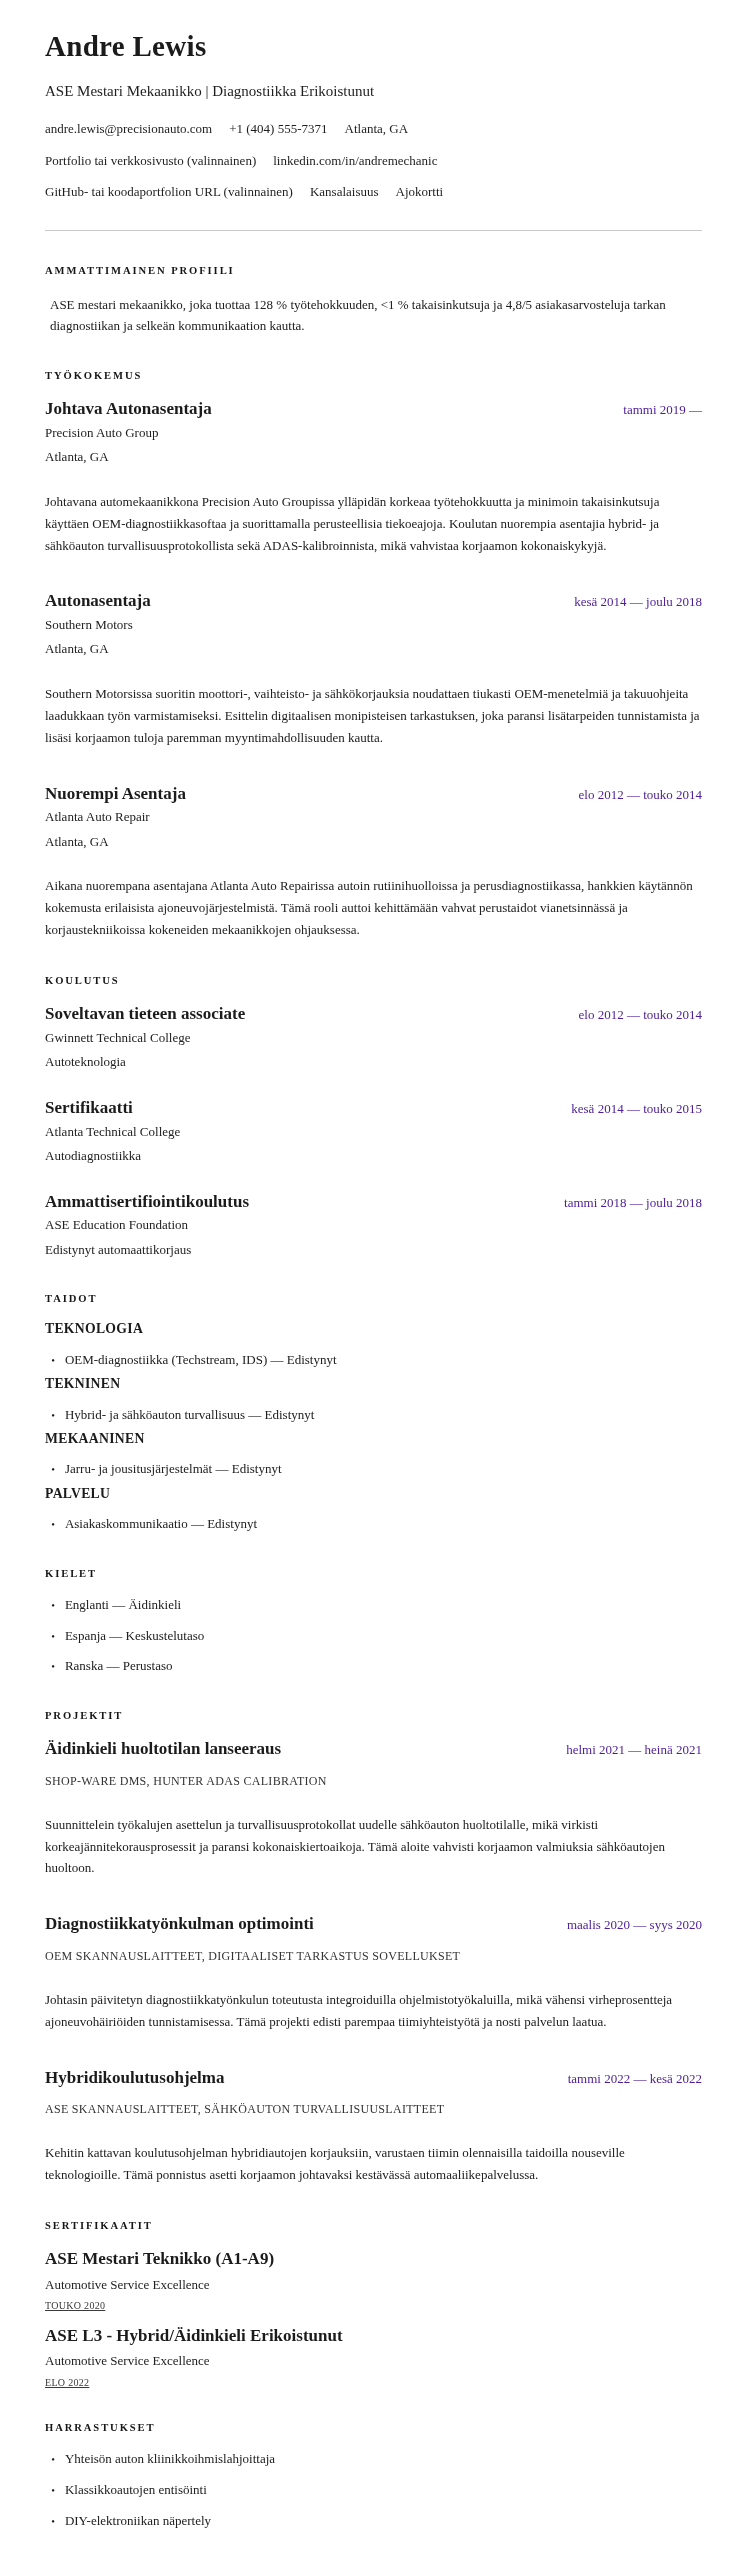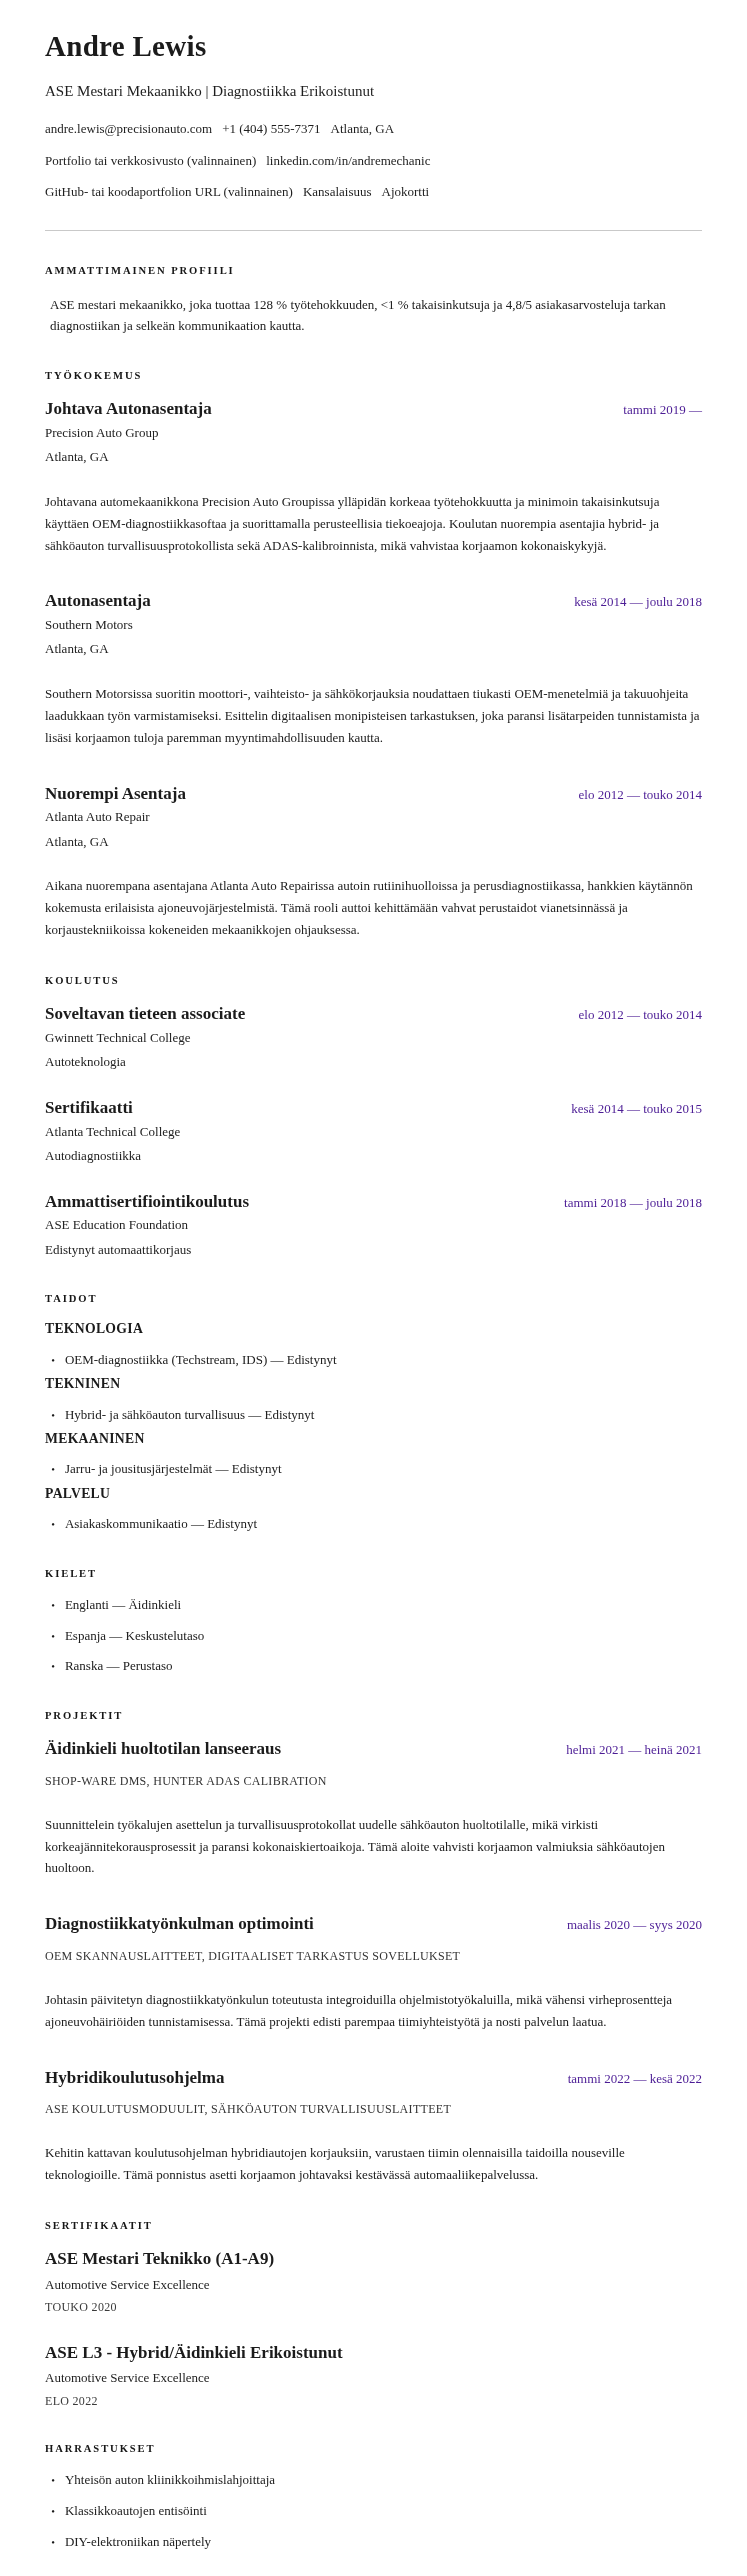--- a/index.html
+++ b/index.html
@@ -30,21 +30,21 @@
   .subtitle {
     font-size: 15px;
     margin-top: 18.7px;
     line-height: 1.3;
     color: #1e1e1e;
   }
   .contact-block { margin-top: 18.7px; }
   .contact-row {
     display: flex;
     flex-wrap: wrap;
-    gap: 10px;
+    gap: 17px;
     font-size: 13px;
     line-height: 1.3;
     color: #1e1e1e;
     margin-bottom: 15px;
   }
   .divider {
     border: none;
     border-top: 0.6px solid #c9c9c9;
     margin: 29px 0 0 0;
   }
@@ -124,32 +124,33 @@
     font-size: 10.6px;
     line-height: 1;
     color: #1b1b1b;
   }
   .proj-tools {
     font-size: 12px;
     margin-top: 13.7px;
     letter-spacing: 0.3px;
     color: #333333;
   }
-  .cert-entry { margin-bottom: 27px; }
+  .cert-entry { margin-bottom: 14px; }
   .cert-entry:last-child { margin-bottom: 0; }
   .cert-issuer {
     font-size: 13px;
     margin-top: 6.2px;
     color: #222222;
   }
   .cert-date {
-    font-size: 12px;
+    font-size: 10px;
     margin-top: 7.5px;
     letter-spacing: 0.3px;
     color: #3a3a3a;
+    text-decoration: underline;
   }
 </style>
 </head>
 <body>
 
 <div class="page">
 
   <header>
     <h1 class="name">Andre Lewis</h1>
     <div class="subtitle">ASE Mestari Mekaanikko | Diagnostiikka Erikoistunut</div>
@@ -315,21 +316,21 @@
       </div>
       <div class="proj-tools">OEM SKANNAUSLAITTEET, DIGITAALISET TARKASTUS SOVELLUKSET</div>
       <p class="entry-desc">Johtasin päivitetyn diagnostiikkatyönkulun toteutusta integroiduilla ohjelmistotyökaluilla, mikä vähensi virheprosentteja ajoneuvohäiriöiden tunnistamisessa. Tämä projekti edisti parempaa tiimiyhteistyötä ja nosti palvelun laatua.</p>
     </div>
 
     <div class="entry">
       <div class="entry-head">
         <span class="entry-title">Hybridikoulutusohjelma</span>
         <span class="entry-date">tammi 2022 — kesä 2022</span>
       </div>
-      <div class="proj-tools">ASE KOULUTUSMODUULIT, SÄHKÖAUTON TURVALLISUUSLAITTEET</div>
+      <div class="proj-tools">ASE SKANNAUSLAITTEET, SÄHKÖAUTON TURVALLISUUSLAITTEET</div>
       <p class="entry-desc">Kehitin kattavan koulutusohjelman hybridiautojen korjauksiin, varustaen tiimin olennaisilla taidoilla nouseville teknologioille. Tämä ponnistus asetti korjaamon johtavaksi kestävässä automaaliikepalvelussa.</p>
     </div>
   </section>
 
   <section class="section">
     <h2 class="section-heading">SERTIFIKAATIT</h2>
 
     <div class="cert-entry">
       <div class="entry-title">ASE Mestari Teknikko (A1-A9)</div>
       <div class="cert-issuer">Automotive Service Excellence</div>

